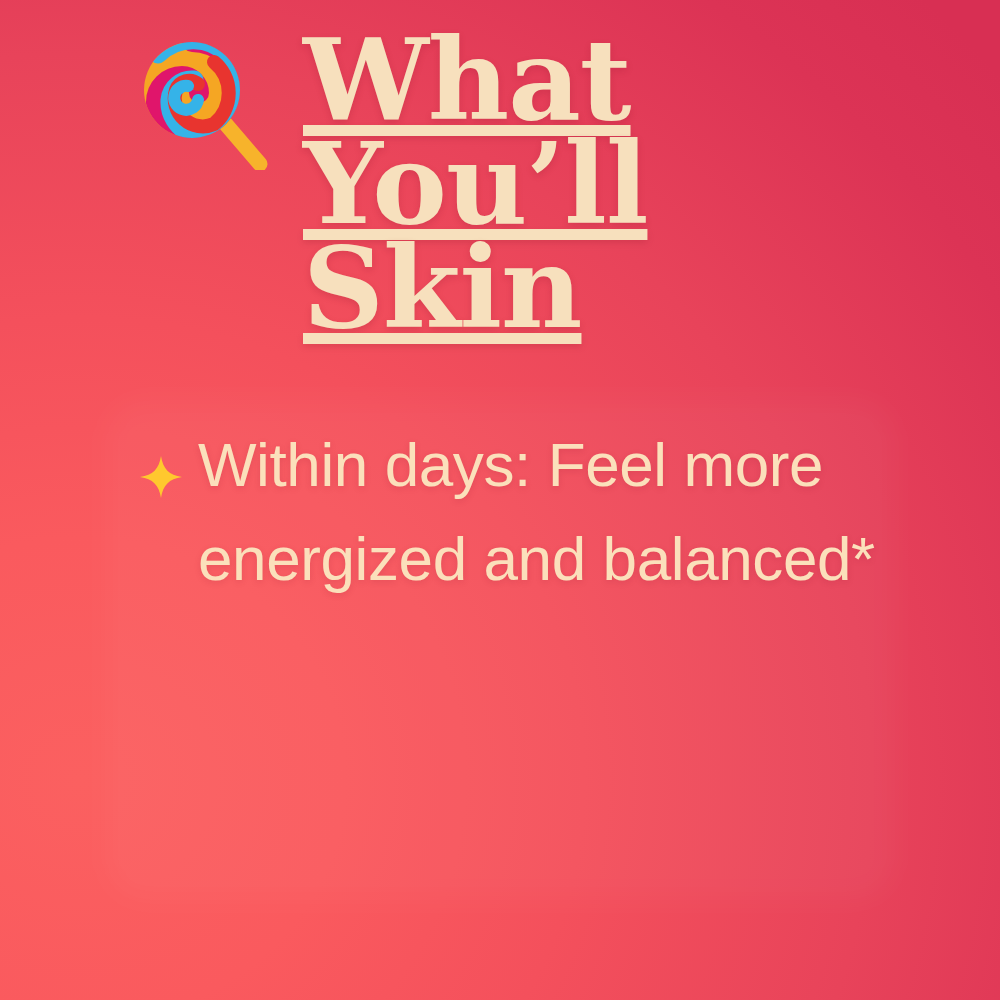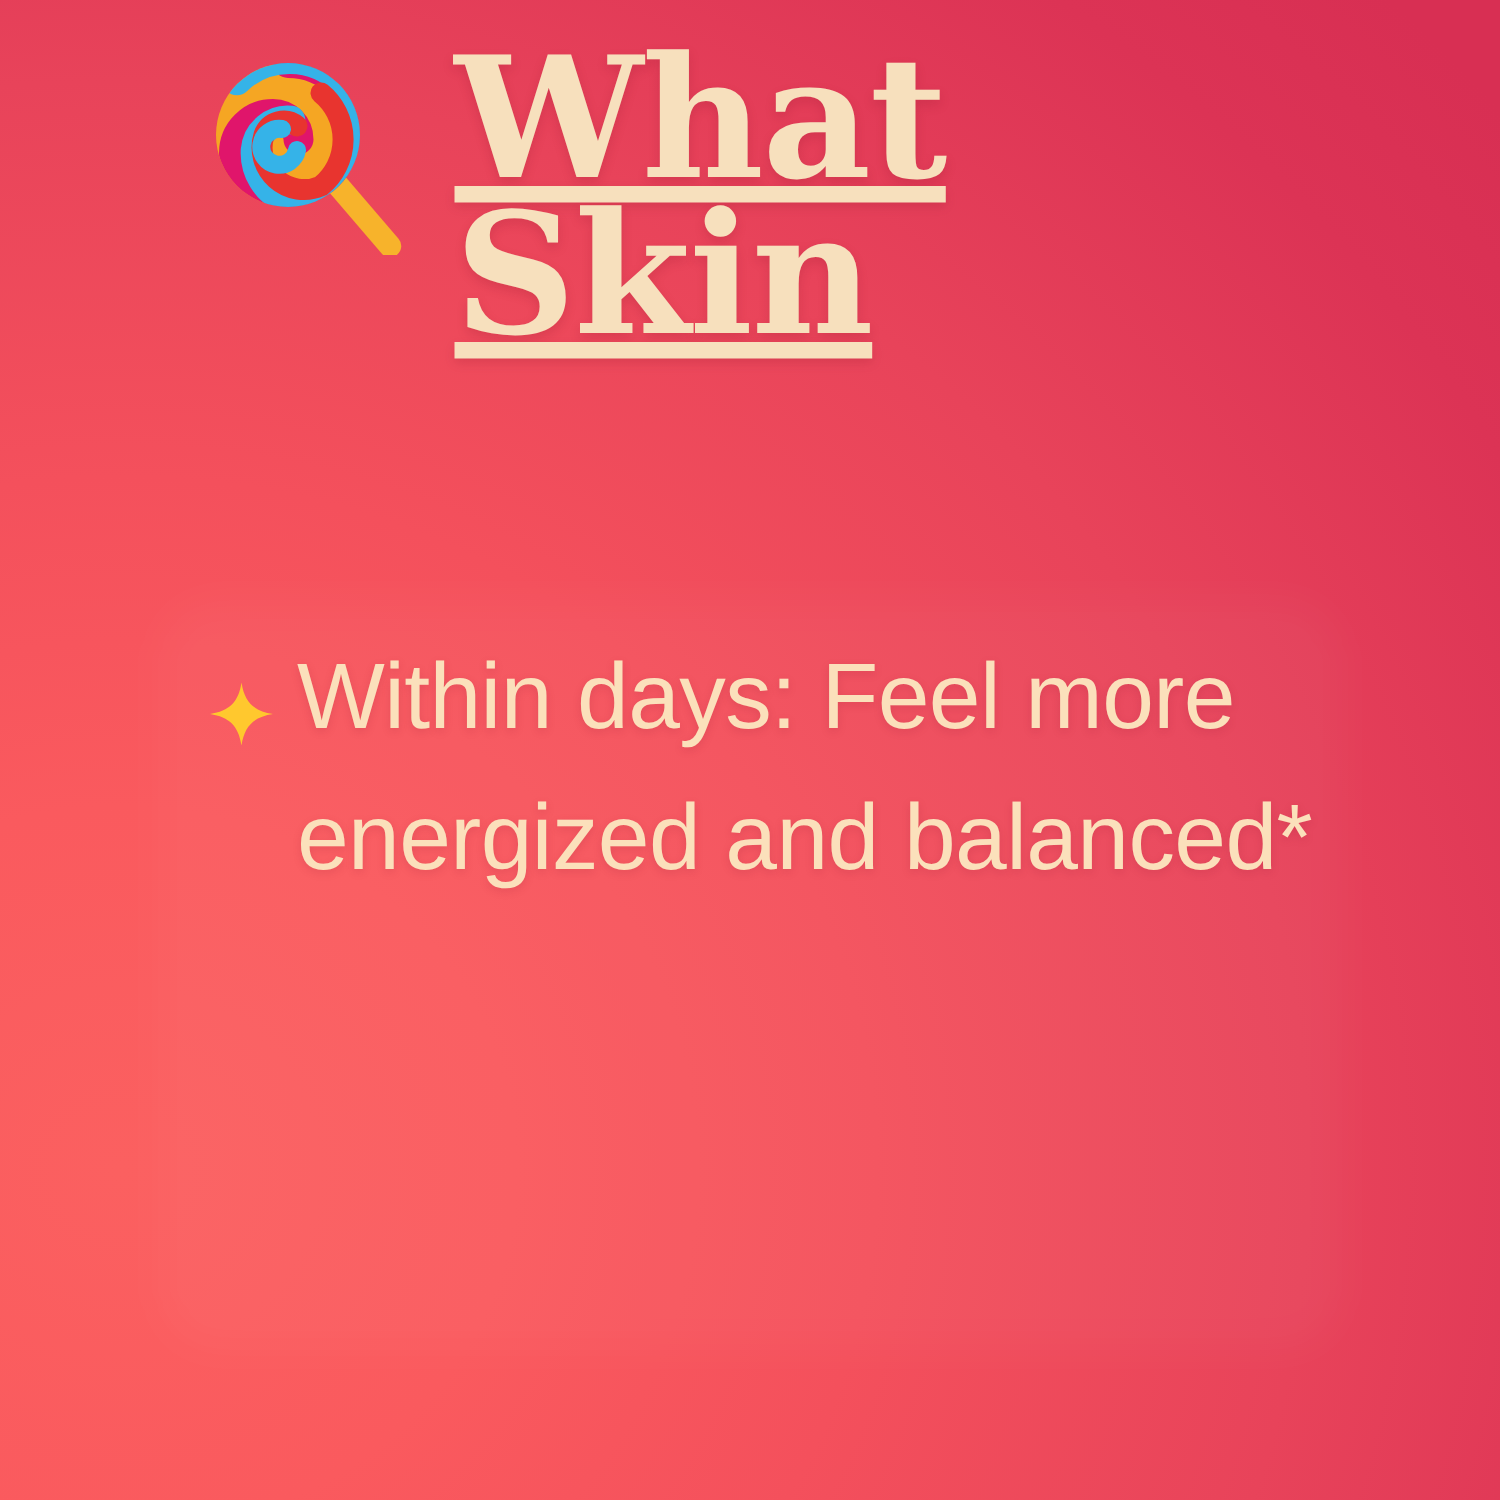--- a/index.html
+++ b/index.html
@@ -131,20 +131,21 @@
                    A28 28 0 0 1 40 52
                    A14 14 0 0 1 62 46" stroke="#E8342F" stroke-width="14"></path>
 
           <path d="M62 62 A12 12 0 1 1 52 48" stroke="#35B3E8" stroke-width="12"></path>
         </g>
       </svg>
     </span>
 
     <h1 class="headline">
       <span class="hl-line">What</span>
+      <span class="hl-line">You’ll</span>
       <span class="hl-line">Skin</span>
     </h1>
   </div>
 
   <div class="bullets">
 
     <div class="bullet">
       <span class="spark">
         <svg viewBox="0 0 42 42" width="42" height="42" aria-hidden="true">
           <path d="M21 0 C23 13 29 19 42 21 C29 23 23 29 21 42 C19 29 13 23 0 21 C13 19 19 13 21 0 Z" fill="#FFC82E"></path>

